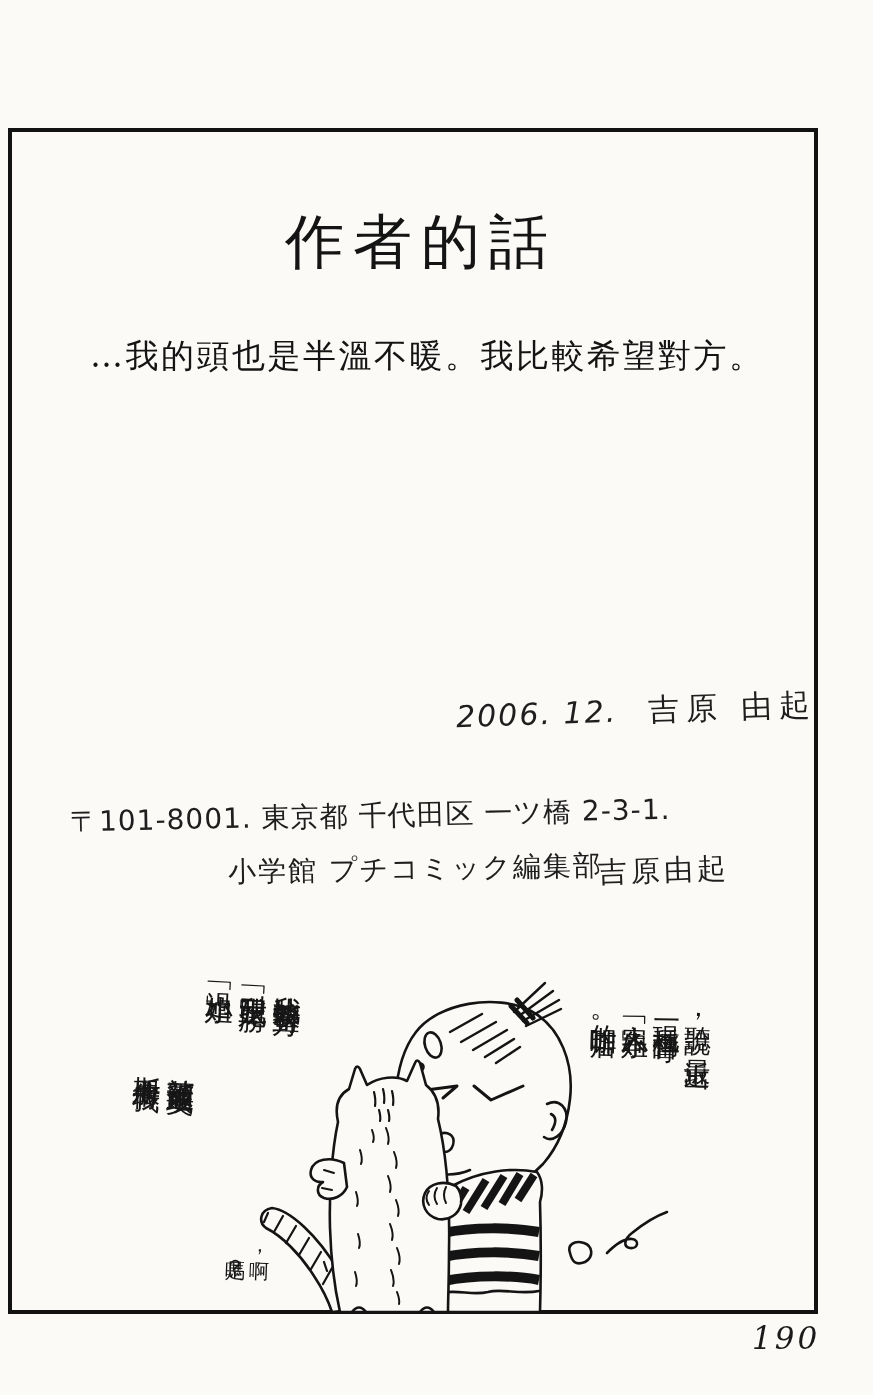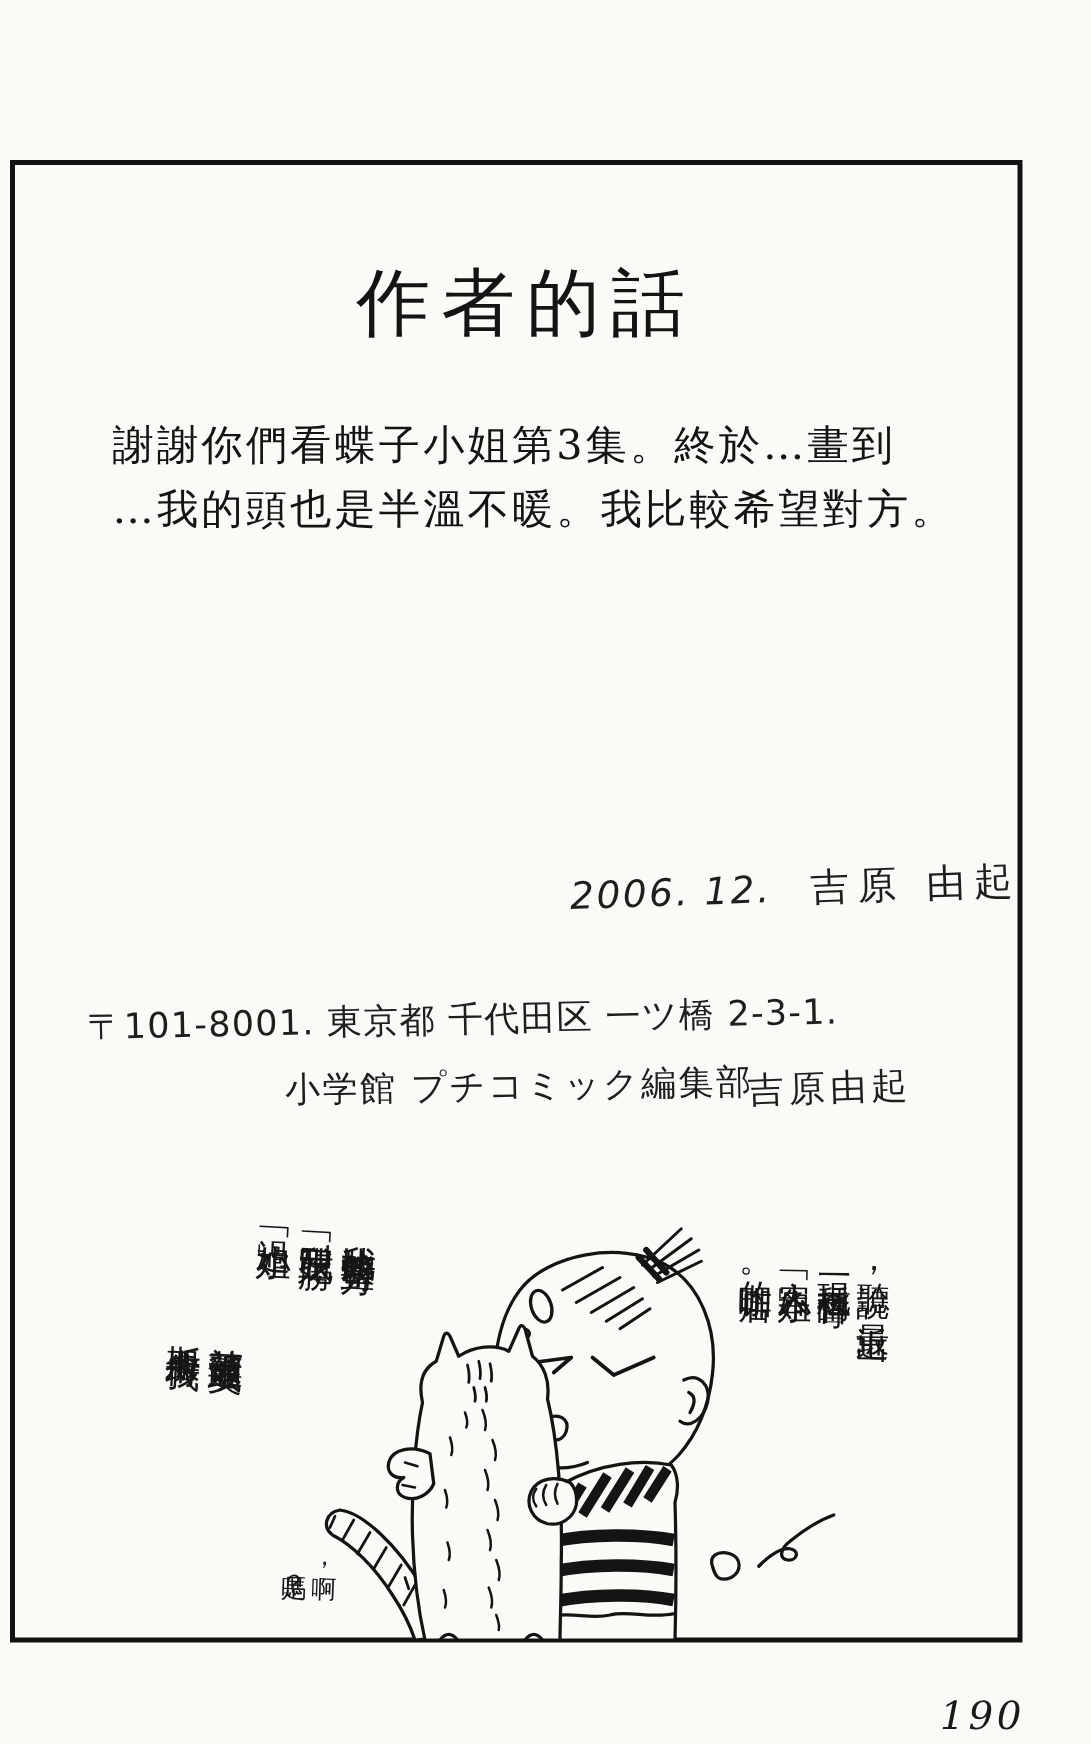--- a/index.html
+++ b/index.html
@@ -35,21 +35,21 @@
   }
   .speech-left { left:132px; top:970px; font-size:28px; transform:rotate(3deg); }
   .speech-left .col { line-height:34px; letter-spacing:2px; }
   .speech-left .drop { margin-top:88px; }
   .speech-right { left:588px; top:1004px; font-size:27px; transform:rotate(1deg); }
   .speech-right .col { line-height:31.5px; letter-spacing:2px; }
   .reply { left:224px; top:1246px; font-size:20px; transform:rotate(2deg); }
   .reply .col { line-height:24px; }
   .pagenum {
     position:absolute; left:752px; top:1320px;
-    font-size:31px; font-style:italic; letter-spacing:3px; color:#1a1a1a;margin-top:35px;
+    font-size:31px; font-style:italic; letter-spacing:3px; color:#1a1a1a;
   }
   svg.illo { position:absolute; left:0; top:0; pointer-events:none; }
 </style>
 </head>
 <body>
 
 <div class="frame"></div>
 
 <svg class="illo" width="873" height="1395" viewBox="0 0 873 1395">
   <g stroke="#141414" stroke-width="2.6" fill="none" stroke-linecap="round" stroke-linejoin="round">
@@ -182,21 +182,20 @@
     <g>
       <path d="M 607 1253 C 615 1245, 624 1238, 632 1239 C 640 1240, 638 1249, 630 1248
                C 623 1247, 624 1239, 632 1233 C 643 1224, 656 1216, 667 1212"></path>
     </g>
   </g>
 </svg>
 
 <h1 class="title">作者的話</h1>
 
 <div class="note-body">
-  <div>謝謝你們看蝶子小姐第3集。終於…畫到</div>
   <div>…我的頭也是半溫不暖。我比較希望對方。</div>
 </div>
 
 <div class="sig handw">
   <span class="sig-date">2006. 12.</span>
   <span class="sig-name">吉原 由起</span>
 </div>
 
 <div class="addr1 handw">〒101-8001. 東京都 千代田区 一ツ橋 2-3-1.</div>
 <div class="addr2 handw">小学館 プチコミック編集部</div>

